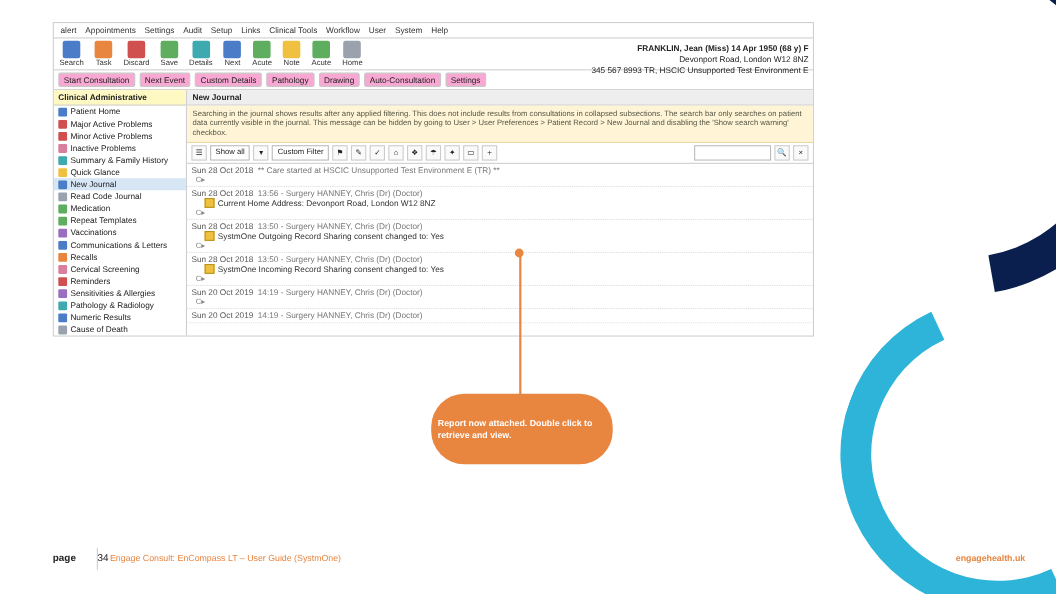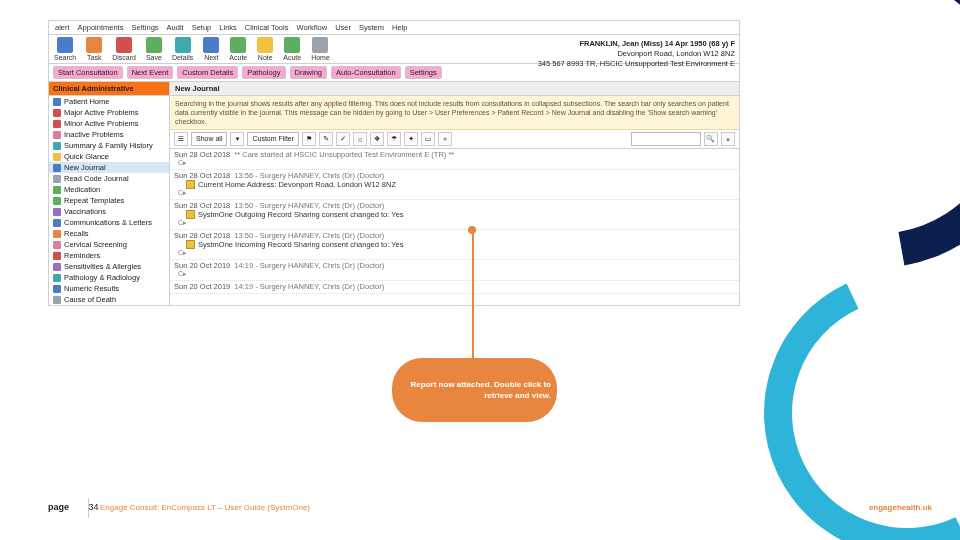--- a/index.html
+++ b/index.html
@@ -8,42 +8,42 @@
   .menubar span{color:#333;cursor:default}
   .toolbar{display:flex;align-items:flex-start;border-bottom:1px solid #d0d0d0}
   .tool{display:flex;flex-direction:column;align-items:center;gap:1px;padding:2px 5px;font-size:7px;color:#333}
   .tool .ico{width:16px;height:16px;border-radius:2px}
   .patient-panel{position:absolute;right:4px;top:18px;font-size:7.5px;text-align:right;line-height:10px}
   .patient-panel .name{font-weight:bold}
   .tabbar{display:flex;gap:4px;padding:2px 4px;border-bottom:1px solid #d0d0d0;font-size:7.5px}
   .tabbar .tab{padding:1px 4px;border:1px solid #c7c7c7;border-radius:2px;background:#f9a8d4}
   .body{display:flex}
   .sidebar{width:120px;border-right:1px solid #d0d0d0}
-  .sidehdr{padding:2px 4px;font-weight:bold;background:#f97316;border-bottom:1px solid #d0d0d0}
+  .sidehdr{padding:2px 4px;font-weight:bold;background:#fef9c3;border-bottom:1px solid #d0d0d0}
   .side-item{display:flex;align-items:center;gap:3px;padding:1px 4px;font-size:7.5px}
   .side-item.sel{background:#d6e6f5}
   .side-item .dot{width:8px;height:8px;border-radius:1px}
   .main{flex:1;min-width:0}
   .mainhdr{padding:2px 5px;font-weight:bold;background:#eee;border-bottom:1px solid #d0d0d0}
   .warn{padding:3px 5px;background:#fff4d6;border-bottom:1px solid #e7d9a8;font-size:7px;line-height:9px;color:#554}
   .filterbar{display:flex;align-items:center;gap:3px;padding:2px 4px;border-bottom:1px solid #d0d0d0}
   .filterbar select,.filterbar .dd,.filterbar .mini{font-size:7px;height:12px}
   .filterbar .dd{border:1px solid #bbb;padding:0 4px;line-height:11px;background:#fff}
   .mini{display:inline-flex;align-items:center;justify-content:center;width:12px;height:12px;border:1px solid #ccc;background:#fafafa;font-size:8px}
   .entries{max-height:160px;overflow:hidden}
   .entry{border-bottom:1px dotted #ddd;padding:1px 4px 2px}
   .entry .hdr{display:flex;gap:4px;font-size:7.5px}
   .entry .date{color:#555}
   .entry .title{color:#777}
   .entry .line{font-size:7.5px;padding-left:12px;color:#333;display:flex;gap:3px;align-items:center}
   .entry .line.link{color:#2a55a4;text-decoration:none}
   .entry .line .sq{width:7px;height:7px;background:#f0c040;border:1px solid #b79520}
   .cp{color:#888;padding-left:4px;font-size:7px}
   
-  .callout{position:absolute;left:392px;top:358px;width:165px;height:64px;border-radius:30px;background:#e8853f;color:#fff;display:flex;align-items:center;justify-content:center;text-align:right;font-size:8px;font-weight:bold;padding:6px;box-sizing:border-box;line-height:11px}
+  .callout{position:absolute;left:392px;top:358px;width:165px;height:64px;border-radius:30px;background:#e8853f;color:#fff;display:flex;align-items:center;justify-content:center;text-align:left;font-size:8px;font-weight:bold;padding:6px;box-sizing:border-box;line-height:11px}
   .callout-line{position:absolute;left:472px;top:232px;width:0;height:128px;border-left:2px solid #e8853f}
   .callout-dot{position:absolute;left:468px;top:226px;width:8px;height:8px;border-radius:50%;background:#e8853f}
   
   .arc1{position:absolute;right:-80px;top:-60px;width:260px;height:260px;border:34px solid #0a1f4d;border-radius:50%;border-left-color:transparent;border-bottom-color:transparent;transform:rotate(35deg)}
   .arc2{position:absolute;right:-90px;top:270px;width:230px;height:230px;border:28px solid #2eb4d8;border-radius:50%;border-right-color:transparent;border-top-color:transparent;transform:rotate(20deg)}
   
   .pg{position:absolute;left:48px;bottom:28px;font-size:9px;font-weight:bold}
   .pg .of{font-weight:normal;margin-left:17px}
   .doc{position:absolute;left:100px;bottom:28px;font-size:8px;color:#e8853f}
   .site{position:absolute;right:28px;bottom:28px;font-size:8px;color:#e8853f;font-weight:bold}

